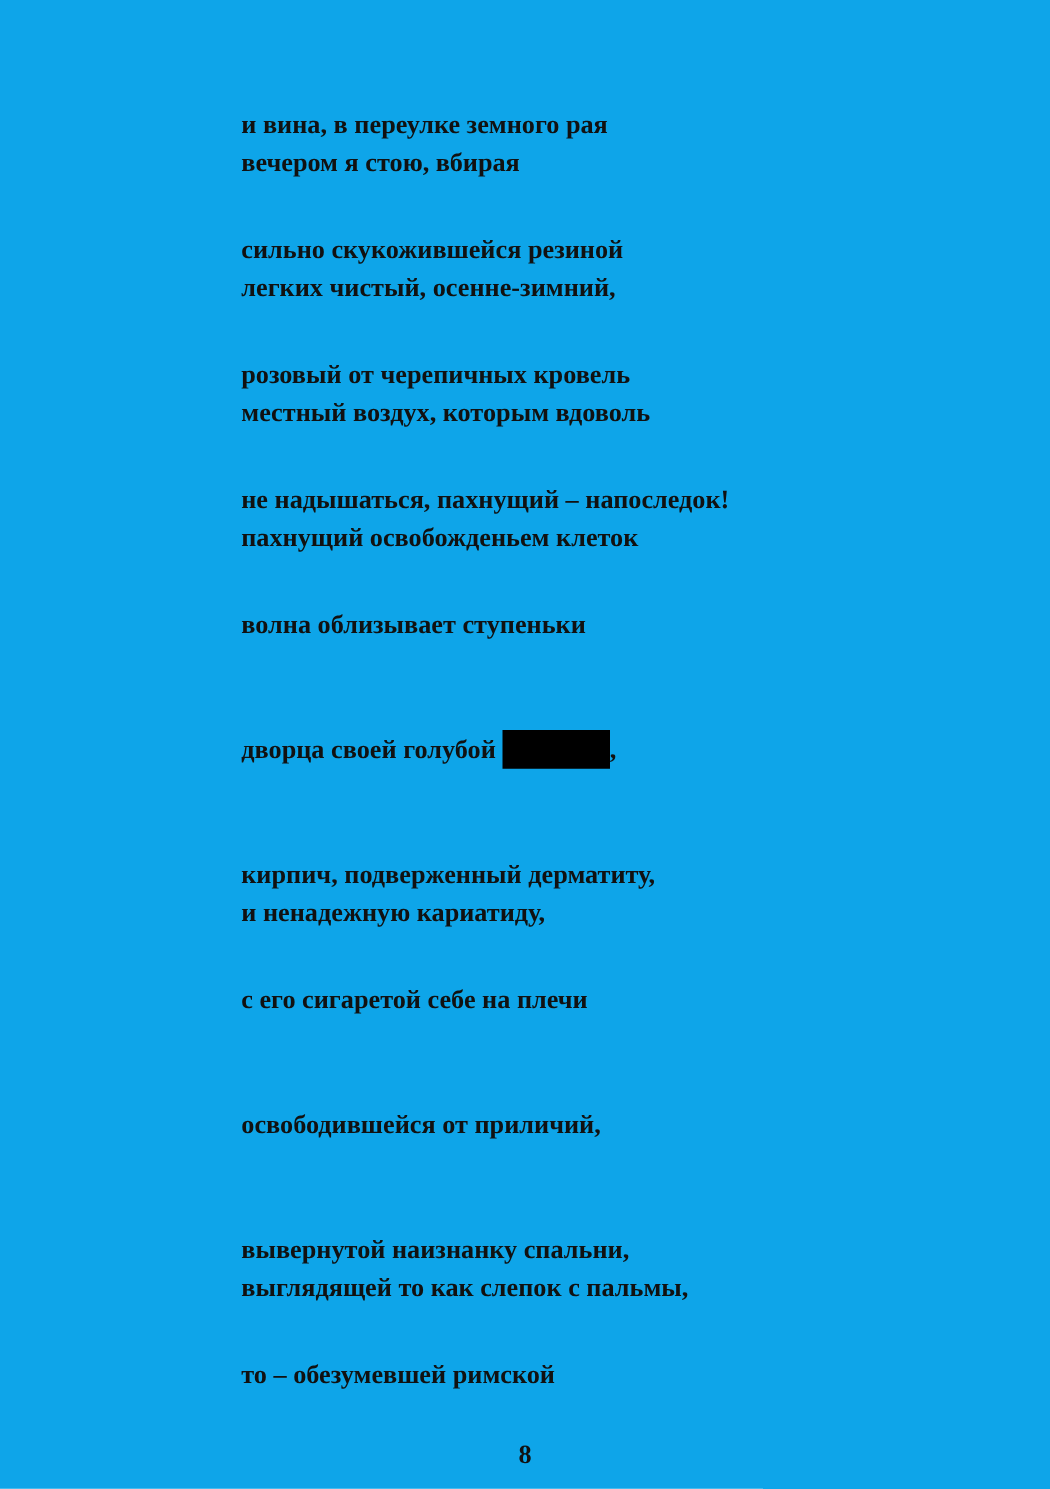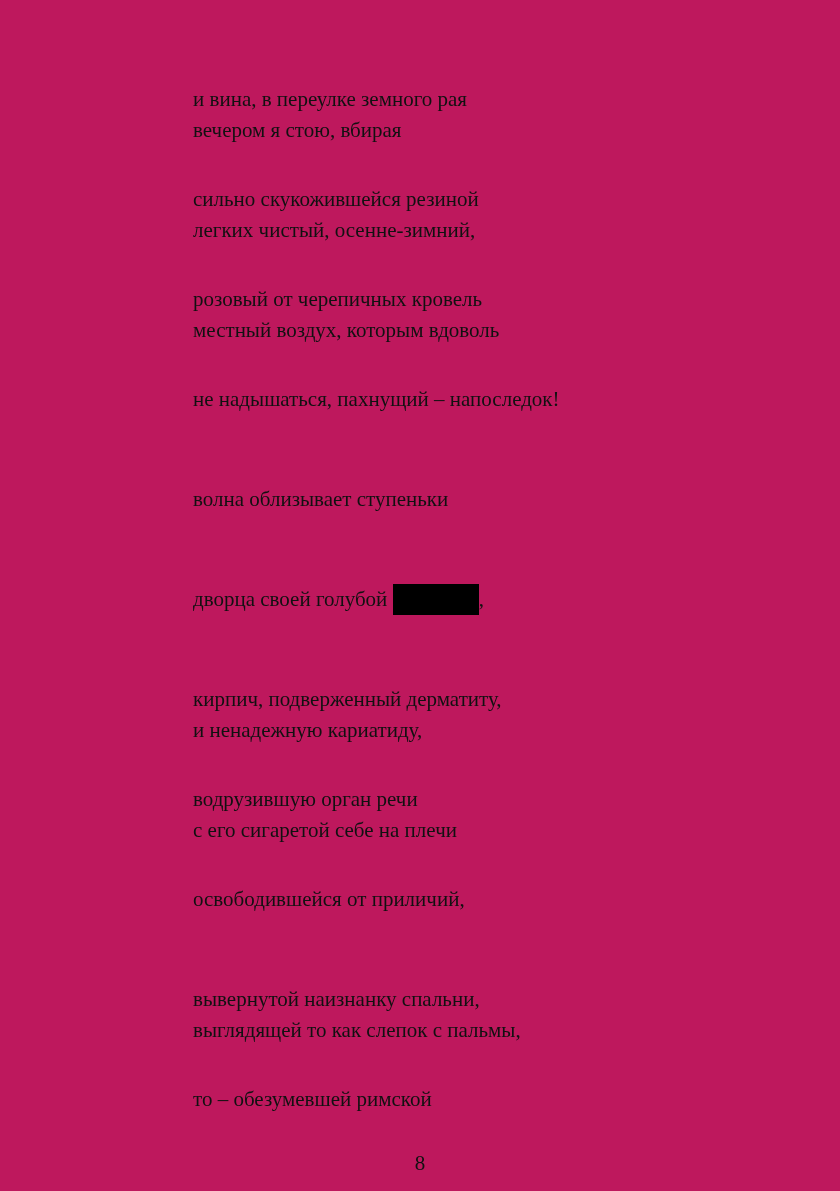--- a/index.html
+++ b/index.html
@@ -13,21 +13,22 @@
       position: relative;
       overflow: hidden;
       font-family: "Liberation Serif", "DejaVu Serif", serif;
       color: #111111;
     }
     .page {
       position: absolute;
       left: 0; top: 0;
       width: 840px;
       height: 1191px;
-      background: #be185d;
+      background: #0ea5e9;
+      font-weight: bold;
     }
     .poem {
       position: absolute;
       left: 193px;
       top: 84px;
       width: 560px;
     }
     .stanza {
       margin: 0;
       height: 100px;
@@ -72,37 +73,37 @@
       <span class="line">легких чистый, осенне-зимний,</span>
     </div>
 
     <div class="stanza">
       <span class="line">розовый от черепичных кровель</span>
       <span class="line">местный воздух, которым вдоволь</span>
     </div>
 
     <div class="stanza">
       <span class="line">не надышаться, пахнущий – напоследок!</span>
+      <span class="line">пахнущий освобожденьем клеток</span>
     </div>
 
     <div class="stanza">
       <span class="line">волна облизывает ступеньки</span>
     </div>
 
     <div class="stanza">
       <span class="line"><span>дворца своей голубой </span><span class="redaction"></span><span>,</span></span>
     </div>
 
     <div class="stanza">
       <span class="line">кирпич, подверженный дерматиту,</span>
       <span class="line">и ненадежную кариатиду,</span>
     </div>
 
     <div class="stanza">
-      <span class="line">водрузившую орган речи</span>
       <span class="line">с его сигаретой себе на плечи</span>
     </div>
 
     <div class="stanza">
       <span class="line">освободившейся от приличий,</span>
     </div>
 
     <div class="stanza">
       <span class="line">вывернутой наизнанку спальни,</span>
       <span class="line">выглядящей то как слепок с пальмы,</span>

